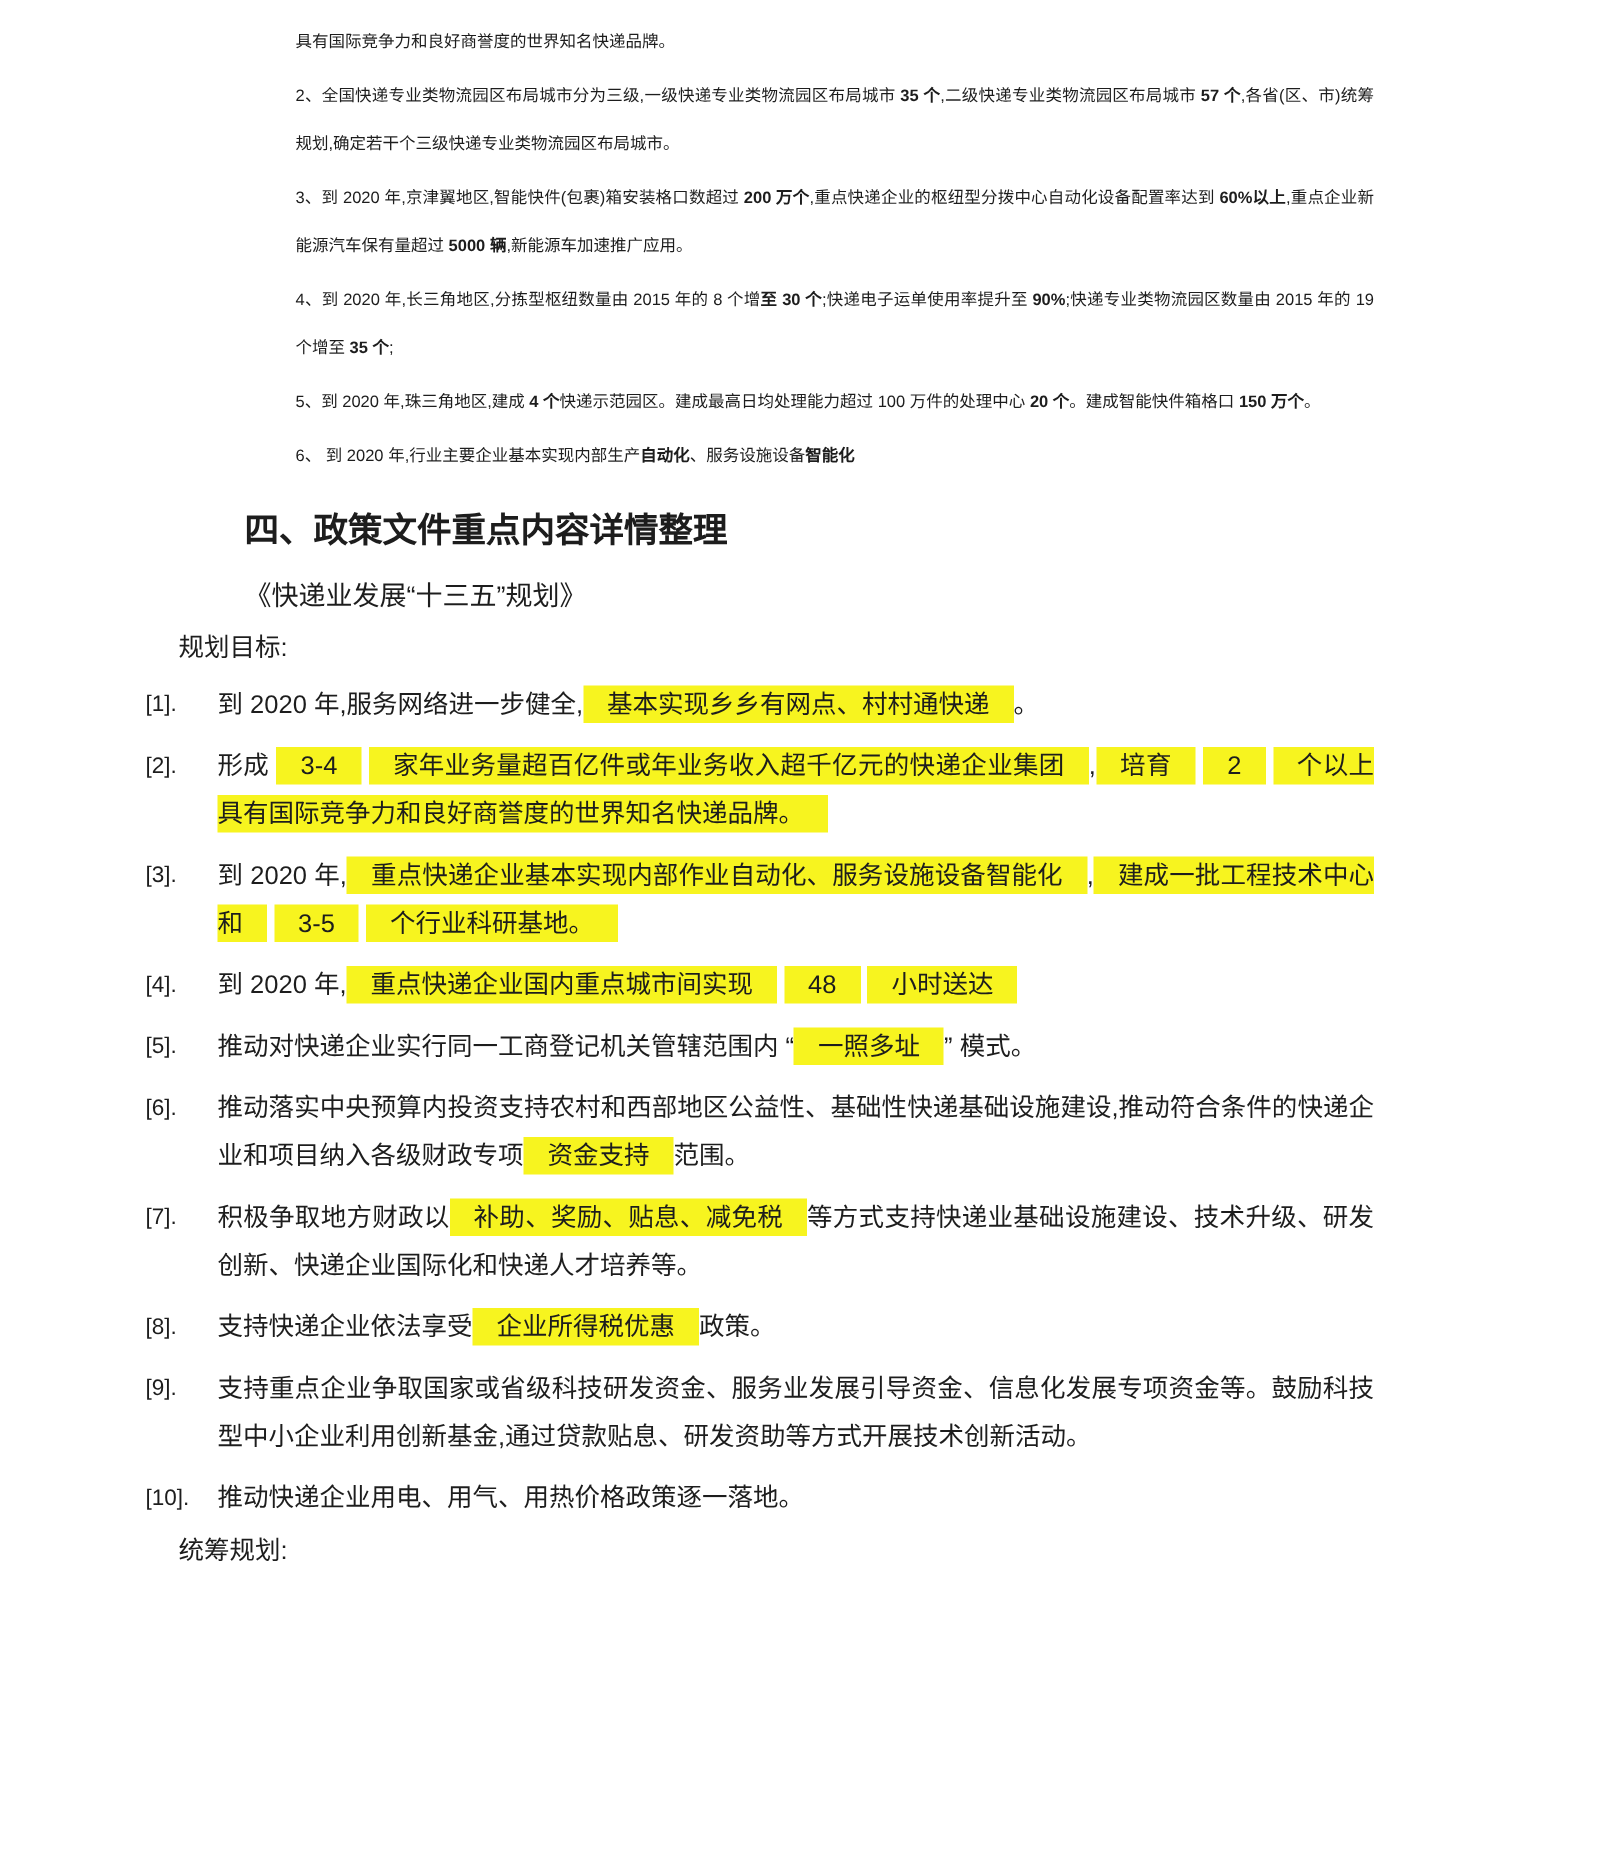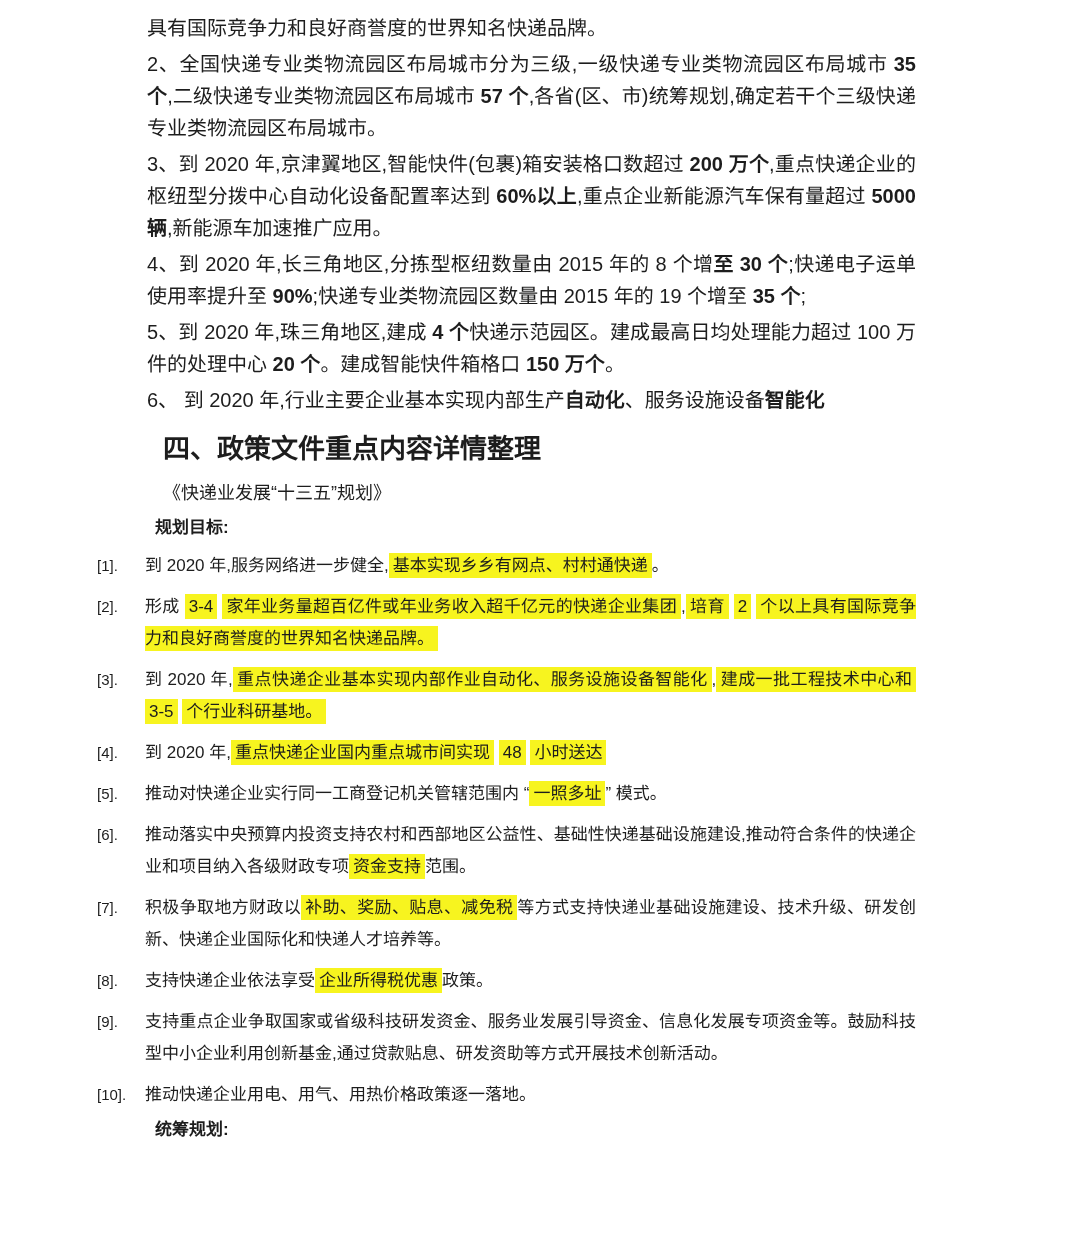--- a/index.html
+++ b/index.html
@@ -13,45 +13,45 @@
     width:1080px;
     min-height:1248px;
     background:var(--bg-color);
     color:var(--text-color);
     font-family:"Liberation Sans","DejaVu Sans",sans-serif;
     overflow:hidden;
     box-sizing:border-box;
   }
   .inner{padding:12px 164px 10px 97px;}
   .para{
-    margin:0 0 4px 50px;
-    font-size:20px;
+    margin:0 0 4px 100px;
+    font-size:11px;
     line-height:32px;
     text-align:justify;
   }
   .run{white-space:pre-wrap;}
   .b{font-weight:bold;}
-  .hl{background:var(--hl-color);padding:3px 4px;}
+  .hl{background:var(--hl-color);padding:3px 16px;}
   h2.heading{
     margin:18px 0 18px 66px;
-    font-size:27px;
+    font-size:23px;
     line-height:30px;
     font-weight:bold;
   }
   .doc-title{
     margin:0 0 14px 66px;
     font-size:18px;
     line-height:22px;
     font-weight:normal;
   }
   .section-label{
-    margin:8px 0 12px 58px;
+    margin:8px 0 12px 22px;
     font-size:17px;
     line-height:20px;
-    font-weight:bold;
+    font-weight:normal;
   }
   .li{
     display:flex;
     margin:0 0 9px 0;
     align-items:flex-start;
   }
   .li .marker{
     flex:0 0 48px;
     font-size:15px;
     line-height:32px;

